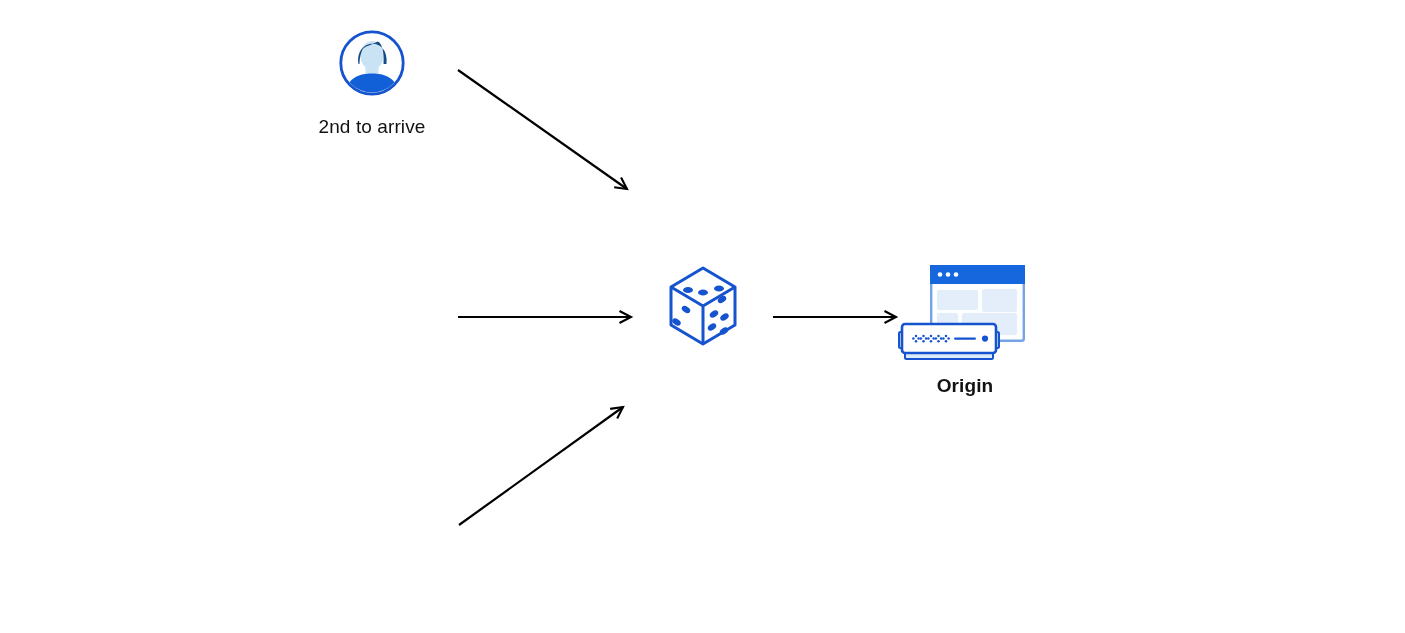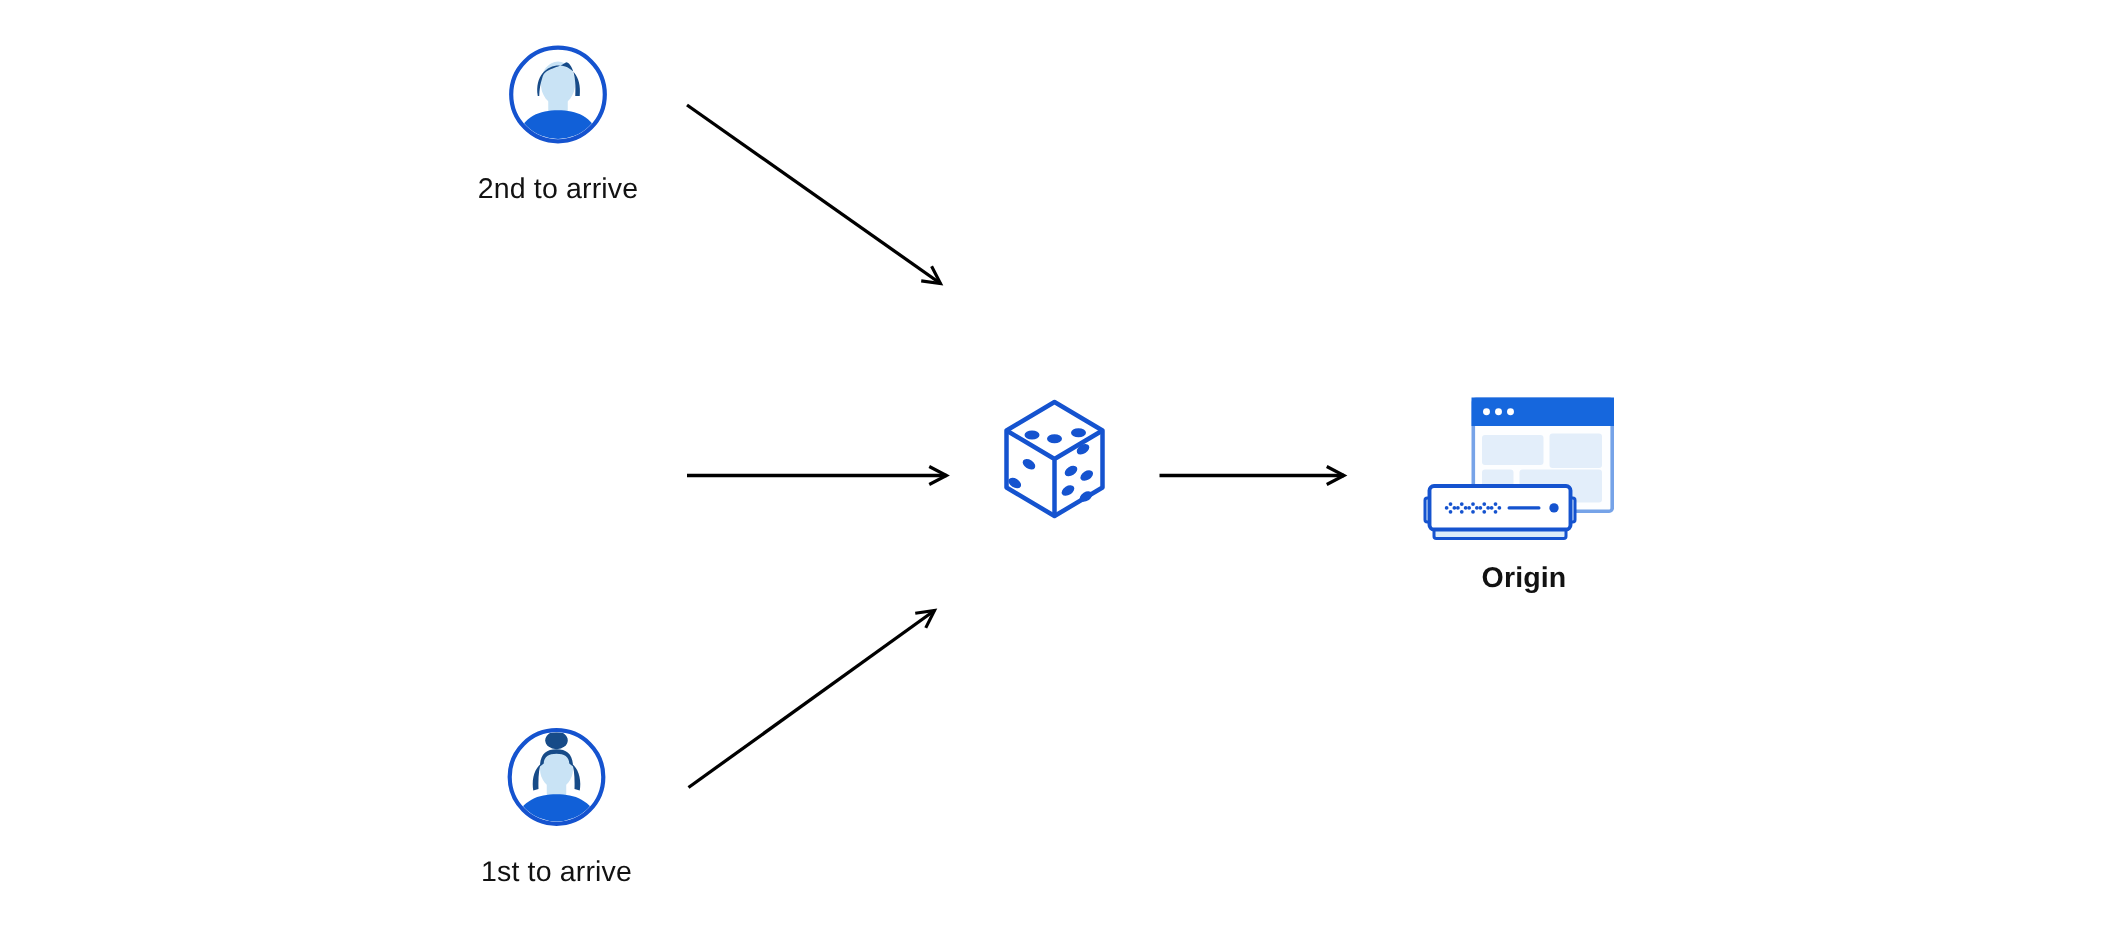--- a/index.html
+++ b/index.html
@@ -68,37 +68,20 @@
         <rect class="f-skin" x="26.5" y="34" width="13" height="12"></rect>
         <path class="f-shirt" d="M3,66 C9,47.5 20,43.5 33,43.5 C46,43.5 57,47.5 63,66 Z"></path>
         <ellipse class="f-skin" cx="33" cy="25.5" rx="11.5" ry="14.5"></ellipse>
         <path class="f-hair" d="M19.5,34 C15.5,8 50.5,6 47.5,34 L44.5,34 C45.5,20 42,12 38.5,11.5 C31,16.5 24.5,15 22.5,22 C21.3,25.5 20.5,30 20.5,34 Z"></path>
       </g>
     </svg>
     <div class="node-label" style="left:-47px;top:86px;">2nd to arrive</div>
   </div>
 
 
-  <div class="node" style="left:338px;top:485px;">
-    <svg width="66" height="66" viewBox="0 0 66 66">
-      <circle class="circ" cx="33" cy="33" r="31.2"></circle>
-      <clipPath id="clipC">
-          <circle cx="33" cy="33" r="29.6"></circle>
-        </clipPath>
-      <g clip-path="url(#clipC)">
-        <ellipse class="f-hair" cx="33" cy="8.5" rx="7.5" ry="6"></ellipse>
-        <rect class="f-skin" x="26.5" y="36" width="13" height="11"></rect>
-        <path class="f-shirt" d="M3,66 C9,48.5 20,44.5 33,44.5 C46,44.5 57,48.5 63,66 Z"></path>
-        <path class="f-hair" d="M17.5,42 C13,13 53,13 48.5,42 L45,41 C45.5,25 43,16.5 33,16.5 C23,16.5 20.5,25 21,41 Z"></path>
-        <ellipse class="f-skin" cx="33" cy="27.5" rx="11" ry="13.2"></ellipse>
-        <path class="f-hair" d="M22,26 C22,18 26,14.5 33,14.5 C40,14.5 44,18 44,26 L41.5,24 C41.5,19.5 38,17.5 33,17.5 C28,17.5 24.5,19.5 24.5,24 Z"></path>
-      </g>
-    </svg>
-    <div class="node-label" style="left:-47px;top:86px;">1st to arrive</div>
-  </div>
 
   <div class="node" style="left:667px;top:265px;">
     <svg width="72" height="82" viewBox="0 0 72 82">
       <path class="st-blue" style="fill:#ffffff" stroke-width="3" stroke-linejoin="round" d="M36,3 L68,22 V60 L36,79 L4,60 V22 Z"></path>
       <path class="st-blue" stroke-width="3" stroke-linejoin="round" d="M4,22 L36,41 L68,22 M36,41 V79"></path>
 
       <ellipse class="f-blue" cx="21" cy="25" rx="5" ry="3"></ellipse>
       <ellipse class="f-blue" cx="36" cy="27.5" rx="5" ry="3"></ellipse>
       <ellipse class="f-blue" cx="52" cy="23.5" rx="5" ry="3"></ellipse>
 
@@ -106,21 +89,21 @@
       <ellipse class="f-blue" cx="9.5" cy="57" rx="4.6" ry="3" transform="rotate(32 9.5 57)"></ellipse>
 
       <ellipse class="f-blue" cx="55" cy="34.5" rx="4.6" ry="3" transform="rotate(-32 55 34.5)"></ellipse>
       <ellipse class="f-blue" cx="47" cy="49" rx="4.6" ry="3" transform="rotate(-32 47 49)"></ellipse>
       <ellipse class="f-blue" cx="57.5" cy="52" rx="4.6" ry="3" transform="rotate(-32 57.5 52)"></ellipse>
       <ellipse class="f-blue" cx="45" cy="62" rx="4.6" ry="3" transform="rotate(-32 45 62)"></ellipse>
       <ellipse class="f-blue" cx="57" cy="66" rx="4.6" ry="3" transform="rotate(-32 57 66)"></ellipse>
     </svg>
   </div>
 
-  <div class="node" style="left:946px;top:263px;font-weight:bold;">
+  <div class="node" style="left:895px;top:263px;font-weight:bold;">
     <svg width="140" height="105" viewBox="0 0 140 105">
 
       <g>
         <rect class="win-body" x="36.2" y="3.2" width="92.6" height="74.6" rx="2"></rect>
         <rect class="win-bar" x="35" y="2" width="95" height="19"></rect>
         <circle cx="45" cy="11.5" r="2.3" fill="#ffffff"></circle>
         <circle cx="53" cy="11.5" r="2.3" fill="#ffffff"></circle>
         <circle cx="61" cy="11.5" r="2.3" fill="#ffffff"></circle>
         <rect class="f-panel" x="42" y="27" width="41" height="20" rx="2"></rect>
         <rect class="f-panel" x="87" y="26" width="35" height="23" rx="2"></rect>

